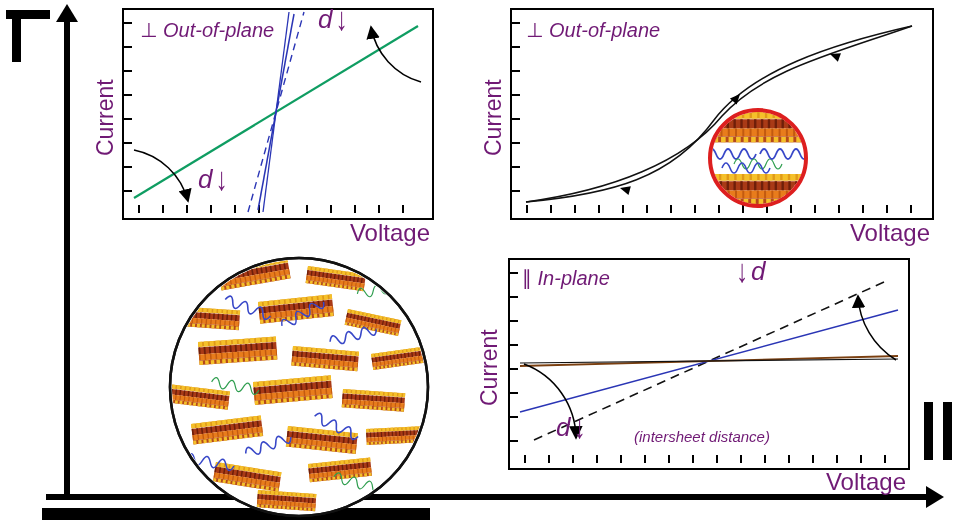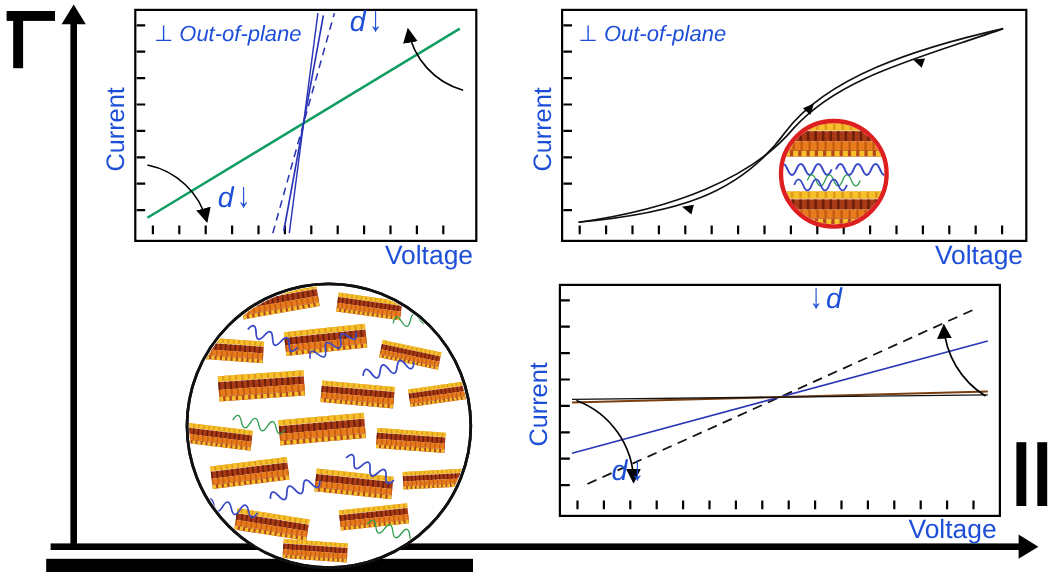--- a/index.html
+++ b/index.html
@@ -1,17 +1,17 @@
 <!DOCTYPE html>
 <html><head>
 <meta charset="utf-8">
 <style>
   html,body{margin:0;padding:0;background:#fff;}
   .canvas{position:relative;width:964px;height:520px;background:#fff;overflow:hidden;
-          font-family:"Liberation Sans","DejaVu Sans",sans-serif;color:#1d4ed8;}
+          font-family:"Liberation Sans","DejaVu Sans",sans-serif;color:#701a75;}
   .bar{position:absolute;background:#000;}
   .plot{position:absolute;border:2px solid #000;background:#fff;}
   .plot svg{position:absolute;left:0;top:0;display:block;}
   .plot-label{position:absolute;font-style:italic;font-size:20px;white-space:nowrap;z-index:3;}
   .ylab{position:absolute;font-size:23px;transform:rotate(-90deg);transform-origin:0 0;white-space:nowrap;}
   .xlab{position:absolute;text-align:right;font-size:24px;}
   .dnote{position:absolute;display:flex;align-items:flex-start;gap:3px;z-index:3;}
   .dchar{font-style:italic;font-size:26px;line-height:1;}
   .darr{font-size:24px;line-height:1;display:inline-block;transform:scaleY(1.35);margin-top:1px;}
   .note{position:absolute;font-style:italic;font-size:15px;white-space:nowrap;z-index:3;}
@@ -154,25 +154,29 @@
     <svg width="394" height="204" viewBox="0 0 394 204">
       <line x1="4" y1="12" x2="4" y2="196" stroke="#000" stroke-width="8" stroke-dasharray="2 22"></line>
       <line x1="14" y1="199" x2="386" y2="199" stroke="#000" stroke-width="8" stroke-dasharray="2 22"></line>
       <line x1="24" y1="180" x2="374" y2="22" stroke="#111" stroke-width="1.6" stroke-dasharray="9 6"></line>
       <line x1="10" y1="152" x2="388" y2="50" stroke="#2a35b5" stroke-width="1.5"></line>
       <line x1="10" y1="106" x2="388" y2="96" stroke="#7a3f10" stroke-width="1.8"></line>
       <line x1="10" y1="103" x2="388" y2="99" stroke="#111" stroke-width="1.2"></line>
       <path d="M 386,100 A 80,80 0 0 1 348,36" fill="none" stroke="#000" stroke-width="1.5" marker-end="url(#ah)"></path>
       <path d="M 14,104 A 80,80 0 0 1 66,178" fill="none" stroke="#000" stroke-width="1.5" marker-end="url(#ah)"></path>
     </svg>
+    <div class="plot-label" style="left:12px;top:6px;">
+      <span>∥ In-plane</span>
+    </div>
     <div class="dnote" style="left:226px;top:-2px;">
       <span class="darr">↓</span>
       <span class="dchar">d</span>
     </div>
     <div class="dnote" style="left:46px;top:154px;">
       <span class="dchar">d</span>
       <span class="darr">↓</span>
     </div>
+    <div class="note" style="left:124px;top:168px;">(intersheet distance)</div>
   </div>
   <div class="ylab" style="left:476px;top:406px;">Current</div>
   <div class="xlab" style="left:508px;top:468px;width:398px;">Voltage</div>
 
 </div>
 
 </body></html>

